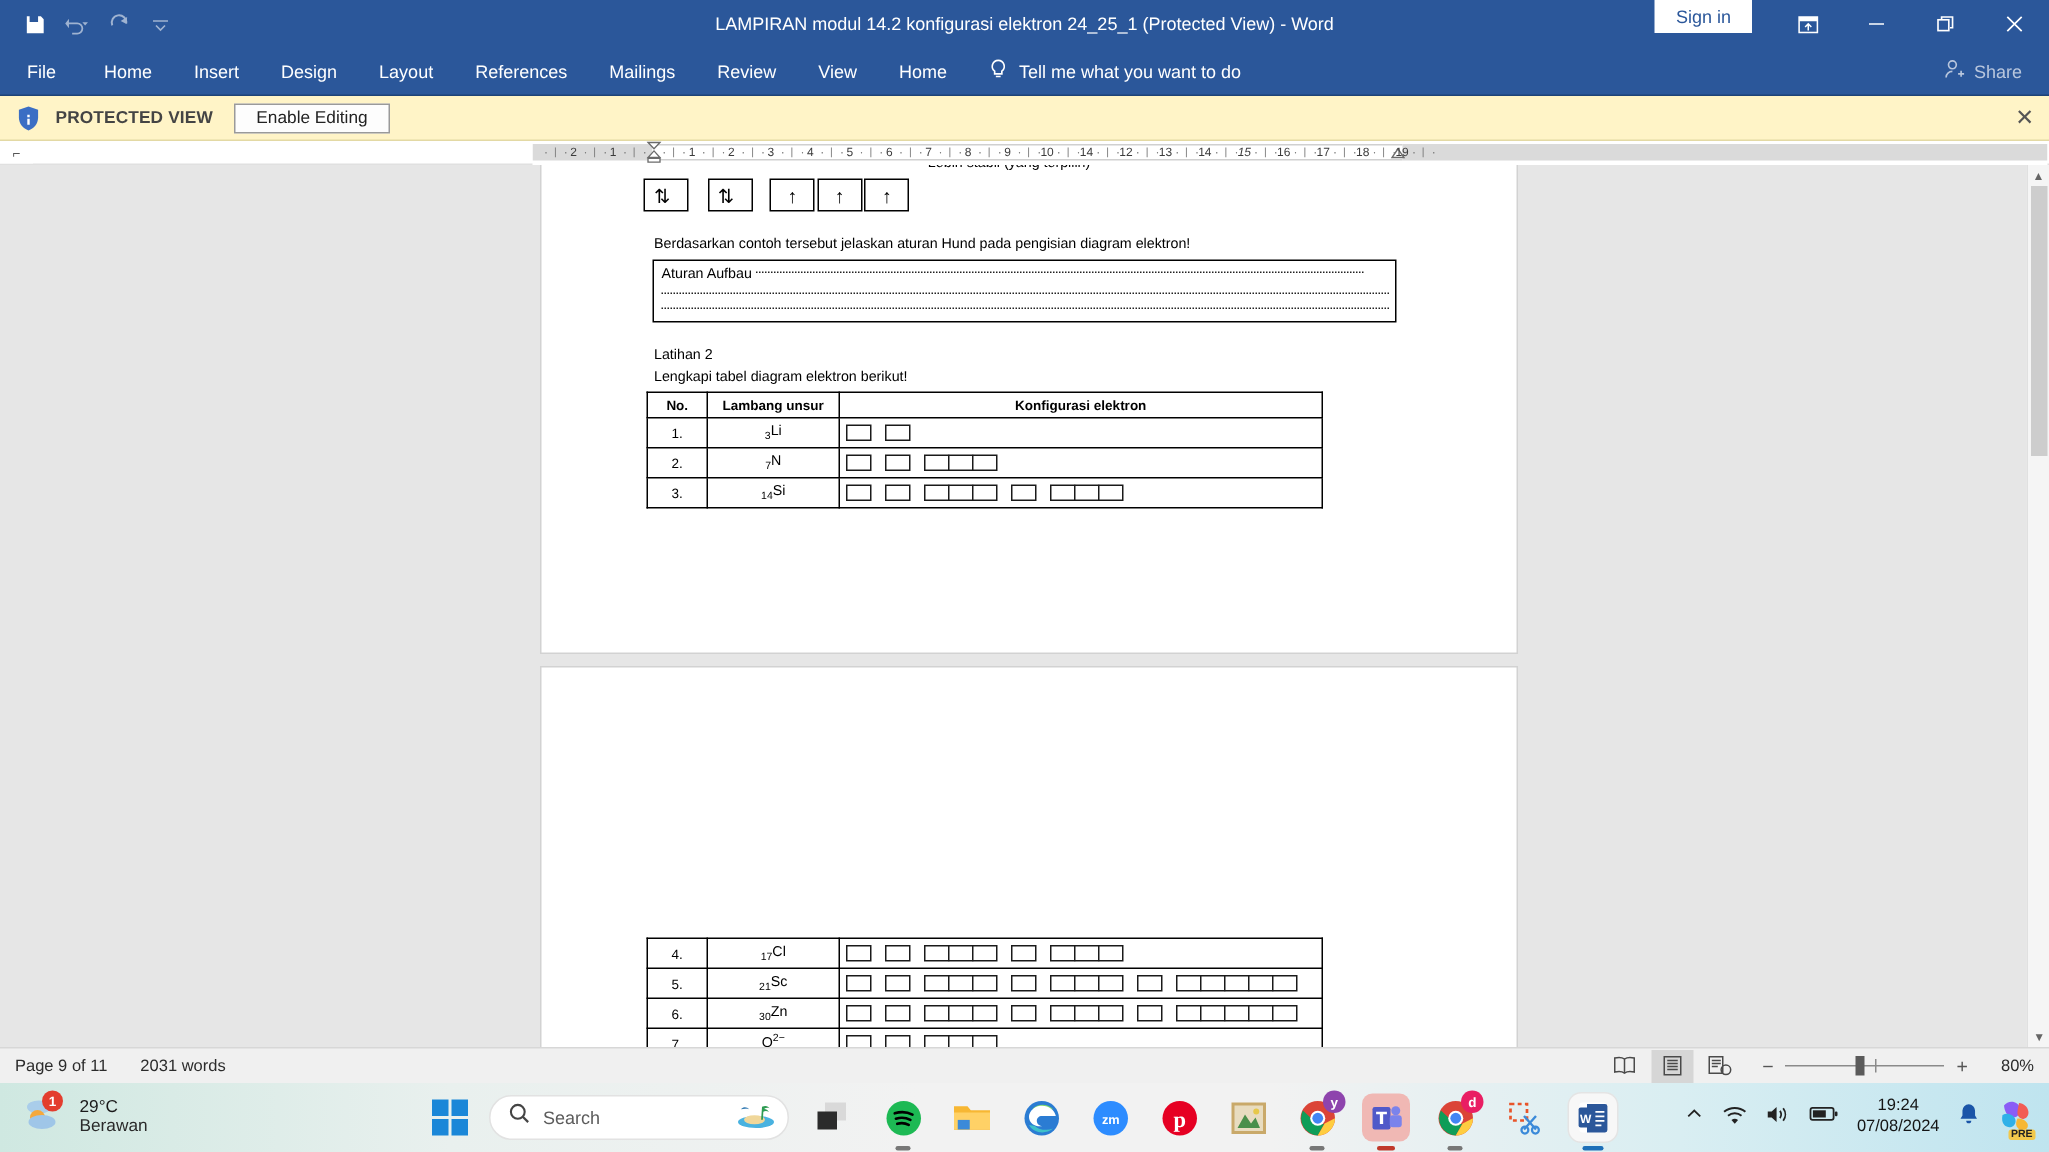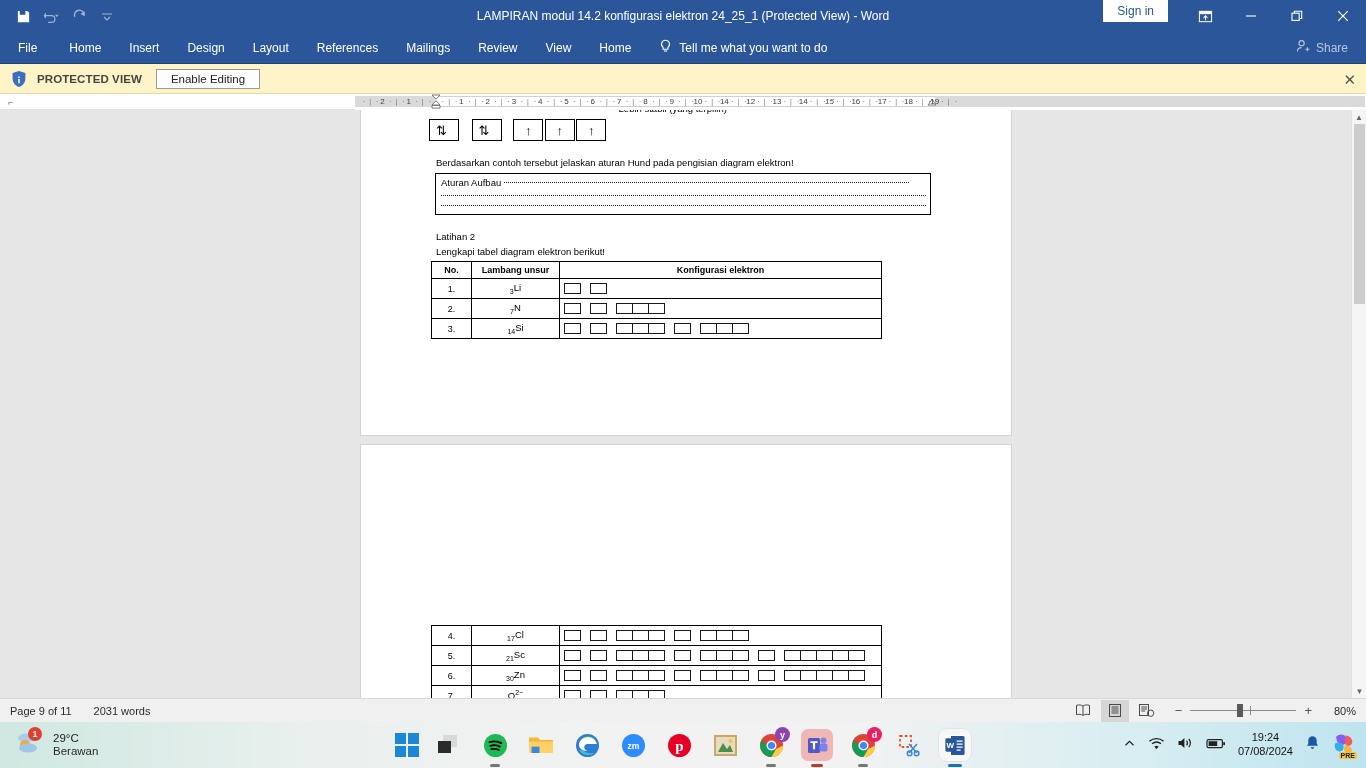--- a/index.html
+++ b/index.html
@@ -663,20 +663,37 @@
   </div>
 
   <div class="tb-center">
     <div class="winbtn">
         <i></i>
         <i></i>
         <i></i>
         <i></i>
       </div>
 
+    <div class="searchbox">
+      <span>
+        <svg width="15" height="15" viewBox="0 0 15 15">
+            <circle cx="6.2" cy="6.2" r="4.6" fill="none" stroke="#444" stroke-width="1.4"></circle>
+            <path stroke="#444" stroke-width="1.5" d="M9.7 9.7l3.4 3.4"></path>
+          </svg>
+      </span>
+      <span class="stext">Search</span>
+      <span>
+        <svg width="26" height="20" viewBox="0 0 26 20">
+            <ellipse cx="13" cy="15" rx="12" ry="4" fill="#49b2e0"></ellipse>
+            <ellipse cx="12" cy="13.5" rx="7" ry="3" fill="#f0d79a"></ellipse>
+            <path fill="#2e9b52" d="M17 5c2-1.4 4.4-.6 5 .8-1.3-.5-2.6-.3-3.6.5 1.6.1 2.8 1 3.2 2-1.2-.8-2.6-.8-3.7-.2l-.3 5.4h-1.2z"></path>
+            <path fill="#3a7fb5" d="M3 6.5c1.6-1.8 4-1.6 5.3 0-1.8-.6-3.6-.2-5.3 0z"></path>
+          </svg>
+      </span>
+    </div>
 
     <div class="tbapp">
       <svg width="26" height="24" viewBox="0 0 26 24">
           <rect x="7" y="2" width="14" height="12" fill="#d9d9d9"></rect>
           <rect x="2" y="8" width="13" height="12" fill="#2b2b2b"></rect>
         </svg>
     </div>
     <div class="tbapp">
       <svg width="25" height="25" viewBox="0 0 25 25">
           <circle cx="12.5" cy="12.5" r="11.5" fill="#1DB954"></circle>

